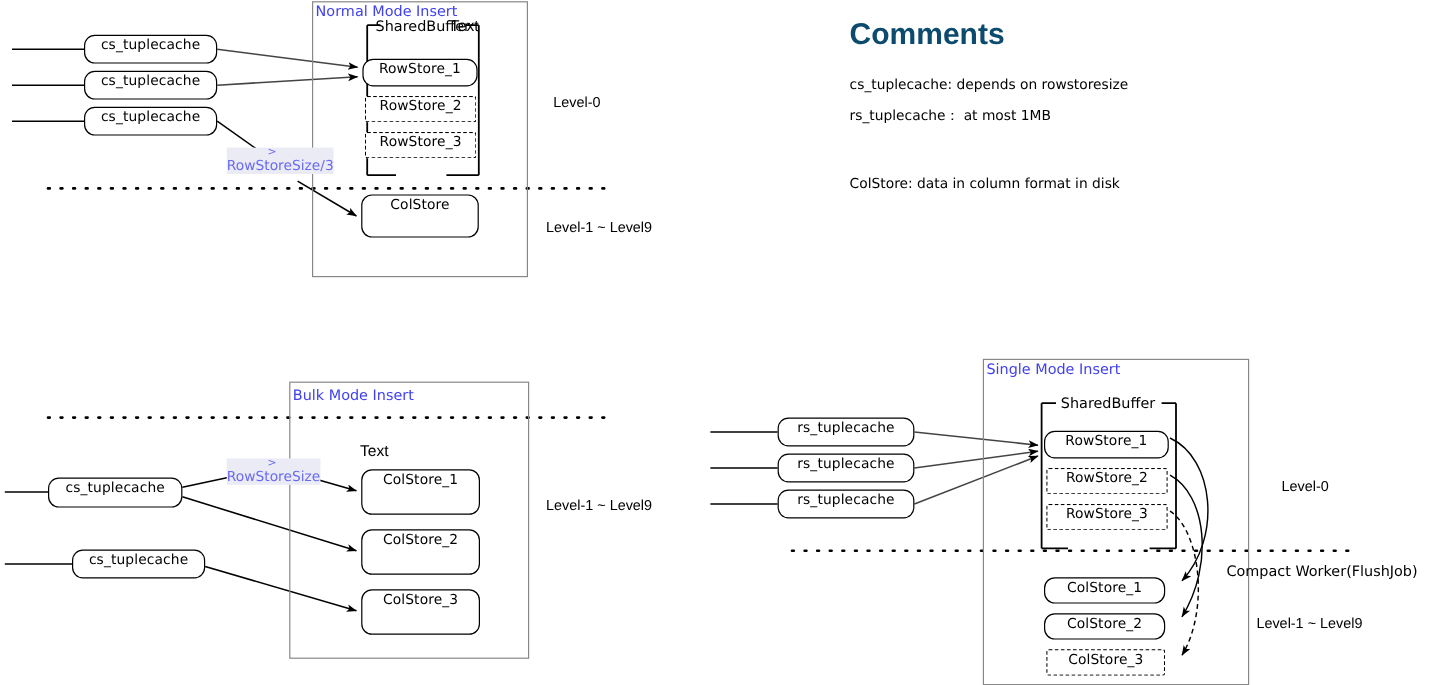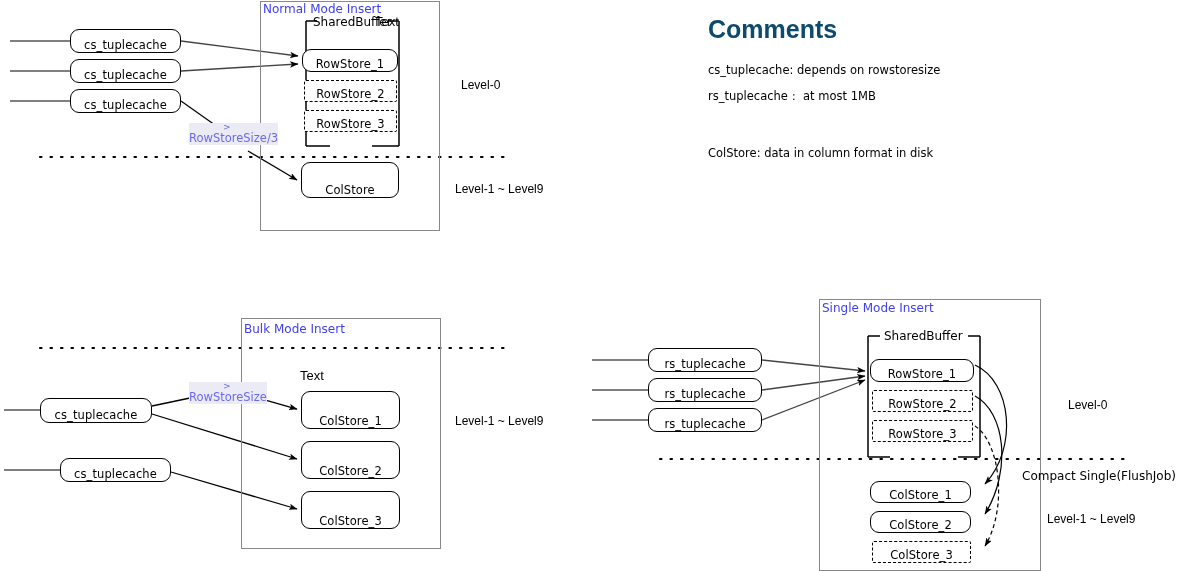--- a/index.html
+++ b/index.html
@@ -8,21 +8,21 @@
     font-family:"DejaVu Sans", sans-serif;
     -webkit-font-smoothing:antialiased;
   }
   .canvas{position:absolute;left:0;top:0;width:1026px;height:571px;}
   svg.layer{position:absolute;left:0;top:0;width:1191px;height:571px;overflow:visible;}
 
   
   .node{
     position:absolute;box-sizing:border-box;
     border:1.6px solid #000;border-radius:9px;background:#fff;
-    display:flex;align-items:flex-end;justify-content:center;
+    display:flex;align-items:flex-start;justify-content:center;
     font-family:"DejaVu Sans", sans-serif;
     font-size:11.5px;color:#000;letter-spacing:.1px;white-space:nowrap;
   }
   .node.dashed{border-style:dashed;border-radius:2px;border-width:1.4px;}
 
   
   .panel{position:absolute;box-sizing:border-box;border:1px solid #888;background:transparent;}
   .panel-title{
     position:absolute;font-family:"DejaVu Sans", sans-serif;font-size:12px;
     color:#4040f0;white-space:nowrap;
@@ -238,17 +238,17 @@
   <div class="node" style="left:870px;top:481px;width:101px;height:22px;">
     <span>ColStore_1</span>
   </div>
   <div class="node" style="left:870px;top:511px;width:101px;height:22px;">
     <span>ColStore_2</span>
   </div>
   <div class="node dashed" style="left:872px;top:541px;width:99px;height:22px;">
     <span>ColStore_3</span>
   </div>
 
-  <div class="lbl-comic" style="left:1022px;top:469px;">Compact Single(FlushJob)</div>
+  <div class="lbl-comic" style="left:1022px;top:469px;">Compact Worker(FlushJob)</div>
   <div class="lbl-sans" style="left:1068px;top:398px;">Level-0</div>
   <div class="lbl-sans" style="left:1047px;top:512px;">Level-1 ~ Level9</div>
 
 </div>
 
 </body></html>

